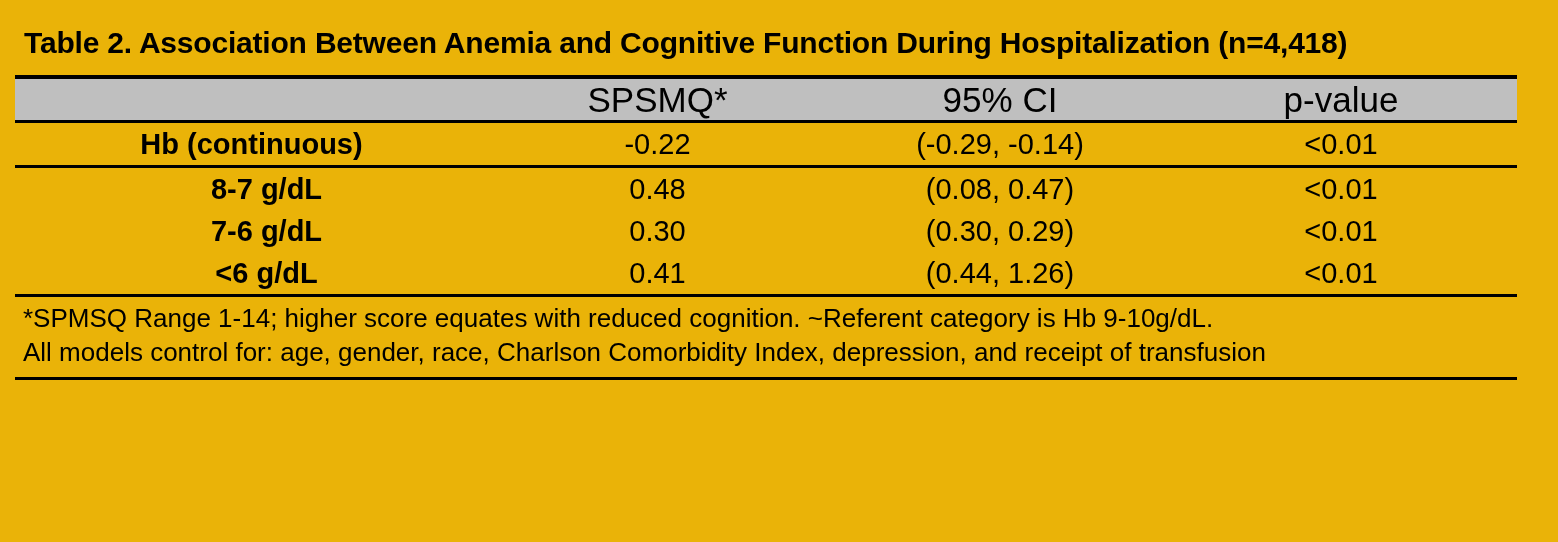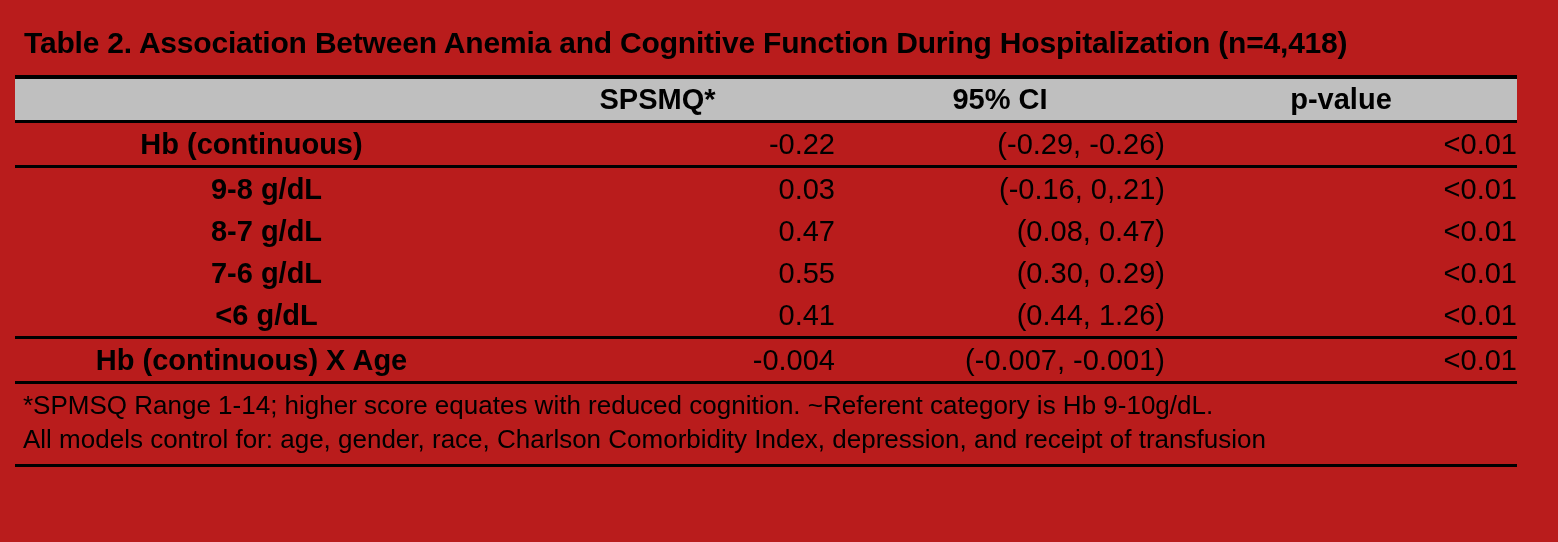--- a/index.html
+++ b/index.html
@@ -1,20 +1,20 @@
 <!DOCTYPE html>
 <html><head>
 <meta charset="utf-8">
 <style>
   html, body { margin: 0; padding: 0; background: #ffffff; }
   .page {
     position: relative;
     width: 1558px;
     height: 542px;
-    background: #b91c1c;
+    background: #eab308;
     font-family: "Liberation Sans", sans-serif;
     color: #000000;
     box-sizing: border-box;
     overflow: hidden;
   }
   .title {
     position: absolute;
     left: 24px;
     top: 26px;
     font-size: 30px;
@@ -33,41 +33,41 @@
   col.c-label  { width: 465px; }
   col.c-spsmq  { width: 355px; }
   col.c-ci     { width: 330px; }
   col.c-pvalue { width: 352px; }
 
   thead th {
     background: #bfbfbf;
     border-top: 4px solid #000;
     border-bottom: 3px solid #000;
     height: 41px;
-    font-size: 29px;
-    font-weight: 700;
+    font-size: 35px;
+    font-weight: 400;
     text-align: center;
     padding: 0;
   }
   thead th.h-label { text-align: left; padding-left: 8px; }
 
   tbody td {
     height: 42px;
     font-size: 29px;
     padding: 0;
     vertical-align: middle;
   }
   td.lbl {
     font-weight: 700;
     text-align: center;
     padding-left: 8px;
     white-space: nowrap;
   }
   td.lbl.indent { padding-left: 38px; }
-  td.val { text-align: right; font-weight: 400; margin-top: 7px; }
+  td.val { text-align: center; font-weight: 400; margin-top: 7px; }
   tr.section-end td { border-bottom: 3px solid #000; }
 
   tfoot td {
     border-bottom: 3px solid #000;
     padding: 4px 8px 8px 8px;
   }
   .footnote-line {
     font-size: 26px;
     line-height: 34px;
     font-weight: 400;
@@ -93,51 +93,39 @@
         <th class="h-label"></th>
         <th>SPSMQ*</th>
         <th>95% CI</th>
         <th>p-value</th>
       </tr>
     </thead>
     <tbody>
         <tr class="section-end">
       <td class="lbl">Hb (continuous)</td>
       <td class="val">-0.22</td>
-      <td class="val">(-0.29, -0.26)</td>
-      <td class="val">&lt;0.01</td>
-    </tr>
-        <tr>
-      <td class="lbl indent">9-8 g/dL</td>
-      <td class="val">0.03</td>
-      <td class="val">(-0.16, 0,.21)</td>
+      <td class="val">(-0.29, -0.14)</td>
       <td class="val">&lt;0.01</td>
     </tr>
         <tr>
       <td class="lbl indent">8-7 g/dL</td>
-      <td class="val">0.47</td>
+      <td class="val">0.48</td>
       <td class="val">(0.08, 0.47)</td>
       <td class="val">&lt;0.01</td>
     </tr>
         <tr>
       <td class="lbl indent">7-6 g/dL</td>
-      <td class="val">0.55</td>
+      <td class="val">0.30</td>
       <td class="val">(0.30, 0.29)</td>
       <td class="val">&lt;0.01</td>
     </tr>
         <tr class="section-end">
       <td class="lbl indent">&lt;6 g/dL</td>
       <td class="val">0.41</td>
       <td class="val">(0.44, 1.26)</td>
-      <td class="val">&lt;0.01</td>
-    </tr>
-        <tr class="section-end">
-      <td class="lbl">Hb (continuous) X Age</td>
-      <td class="val">-0.004</td>
-      <td class="val">(-0.007, -0.001)</td>
       <td class="val">&lt;0.01</td>
     </tr>
       </tbody>
     <tfoot>
       <tr>
         <td colspan="4">
           <div class="footnote-line">*SPMSQ Range 1-14; higher score equates with reduced cognition. ~Referent category is Hb 9-10g/dL.</div>
           <div class="footnote-line">All models control for: age, gender, race, Charlson Comorbidity Index, depression, and receipt of transfusion</div>
         </td>
       </tr>

